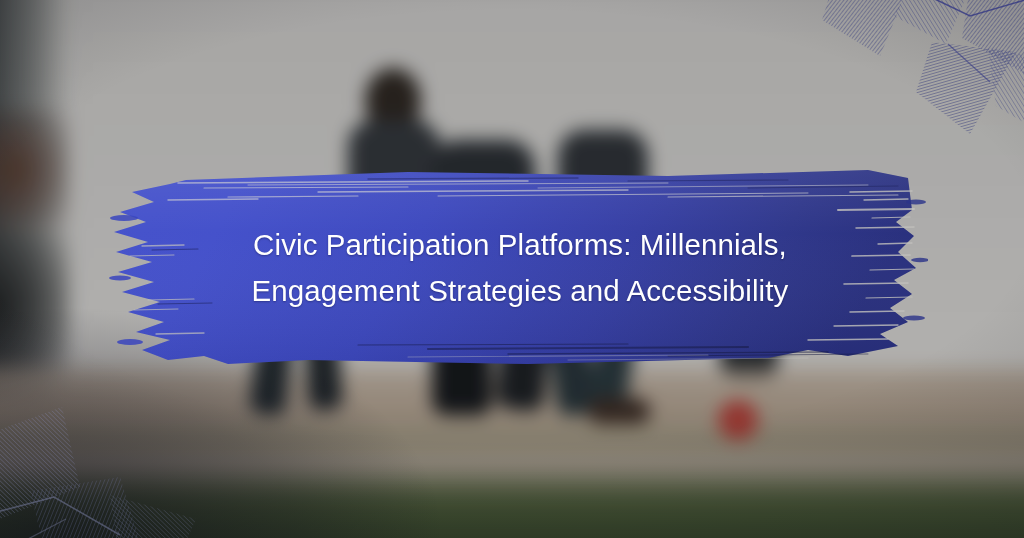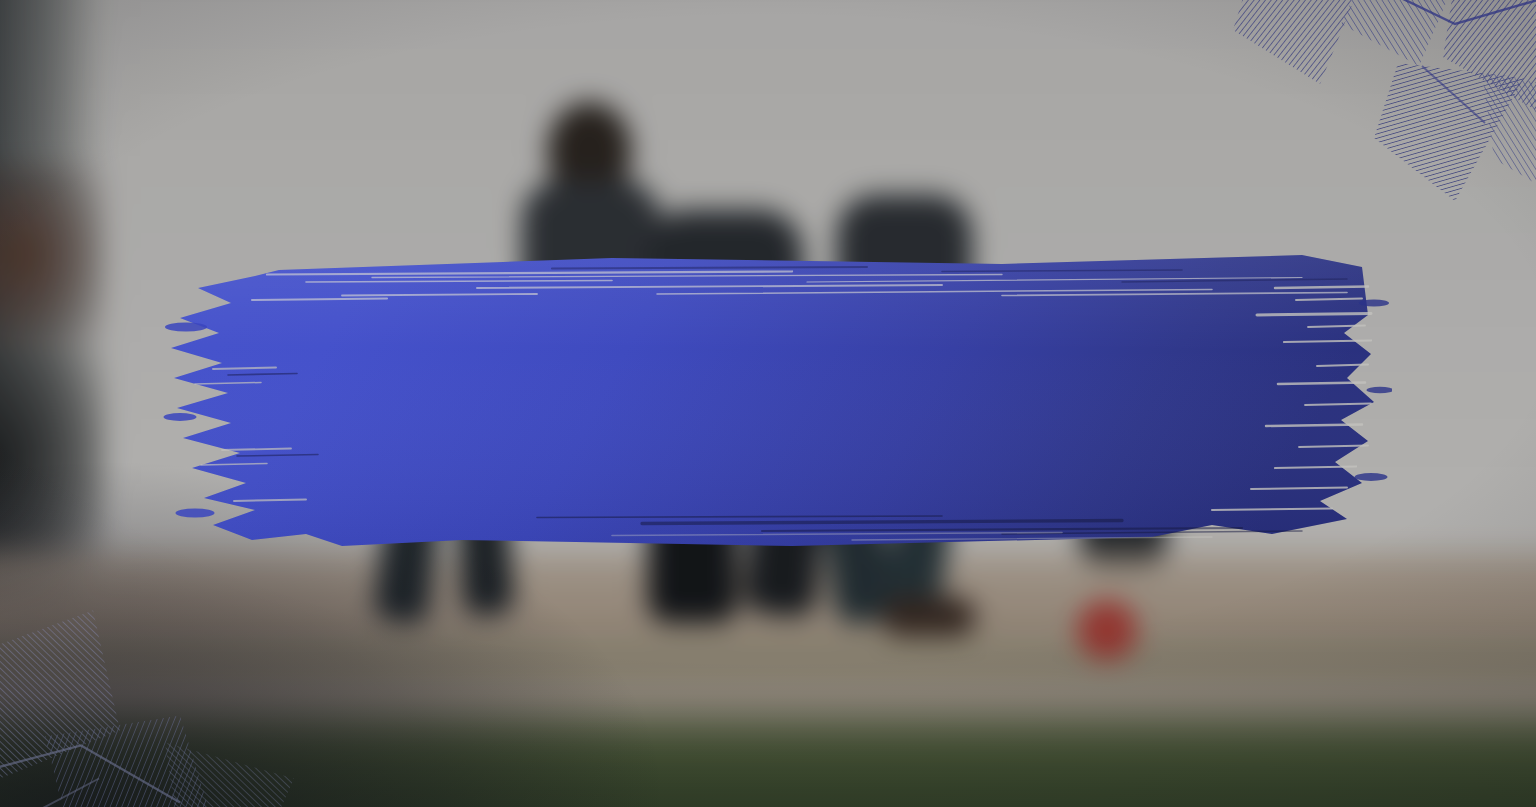--- a/index.html
+++ b/index.html
@@ -325,15 +325,17 @@
       </g>
       <g fill="#2b3389" opacity="0.8">
         <ellipse cx="808" cy="50" rx="10" ry="2.4"></ellipse>
         <ellipse cx="812" cy="108" rx="9" ry="2.2"></ellipse>
         <ellipse cx="806" cy="166" rx="11" ry="2.6"></ellipse>
       </g>
     </svg>
   </div>
 
   <div class="title-block">
+    <div class="title-line">Civic Participation Platforms: Millennials,</div>
+    <div class="title-line">Engagement Strategies and Accessibility</div>
   </div>
 
 </div>
 
 </body></html>

